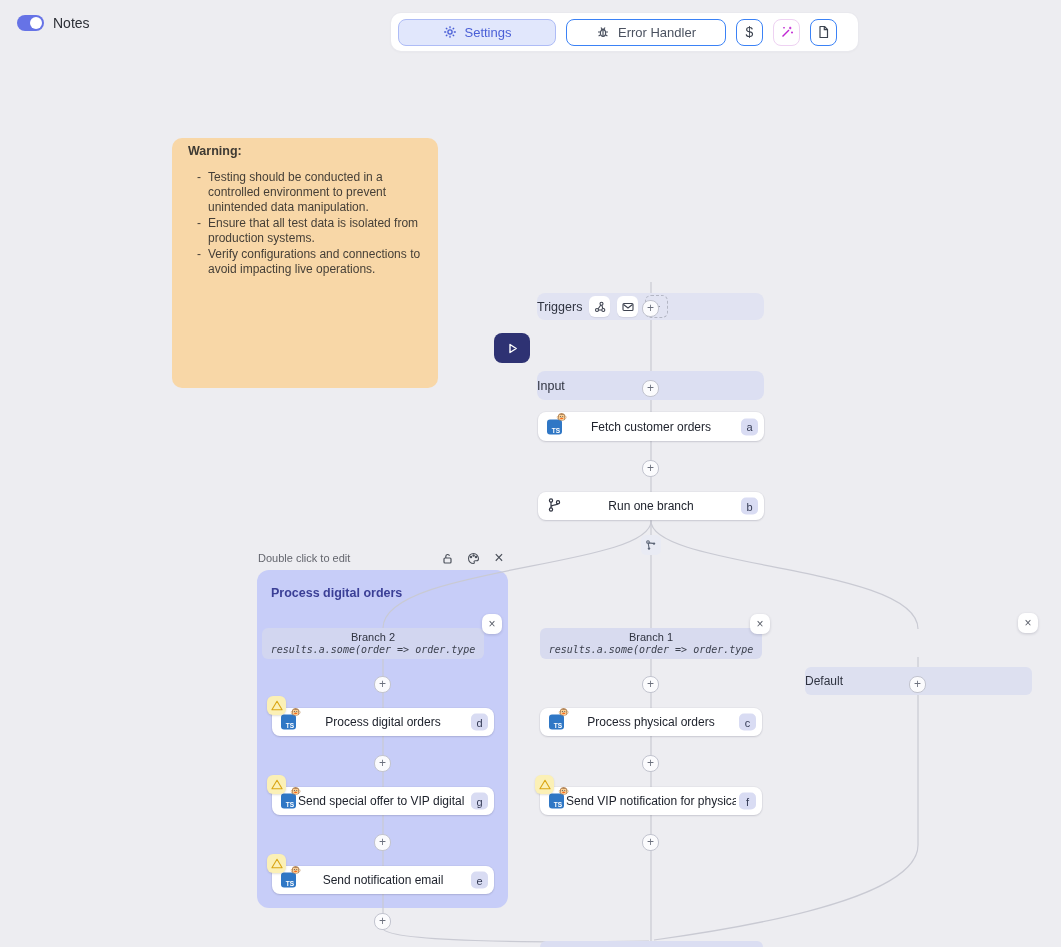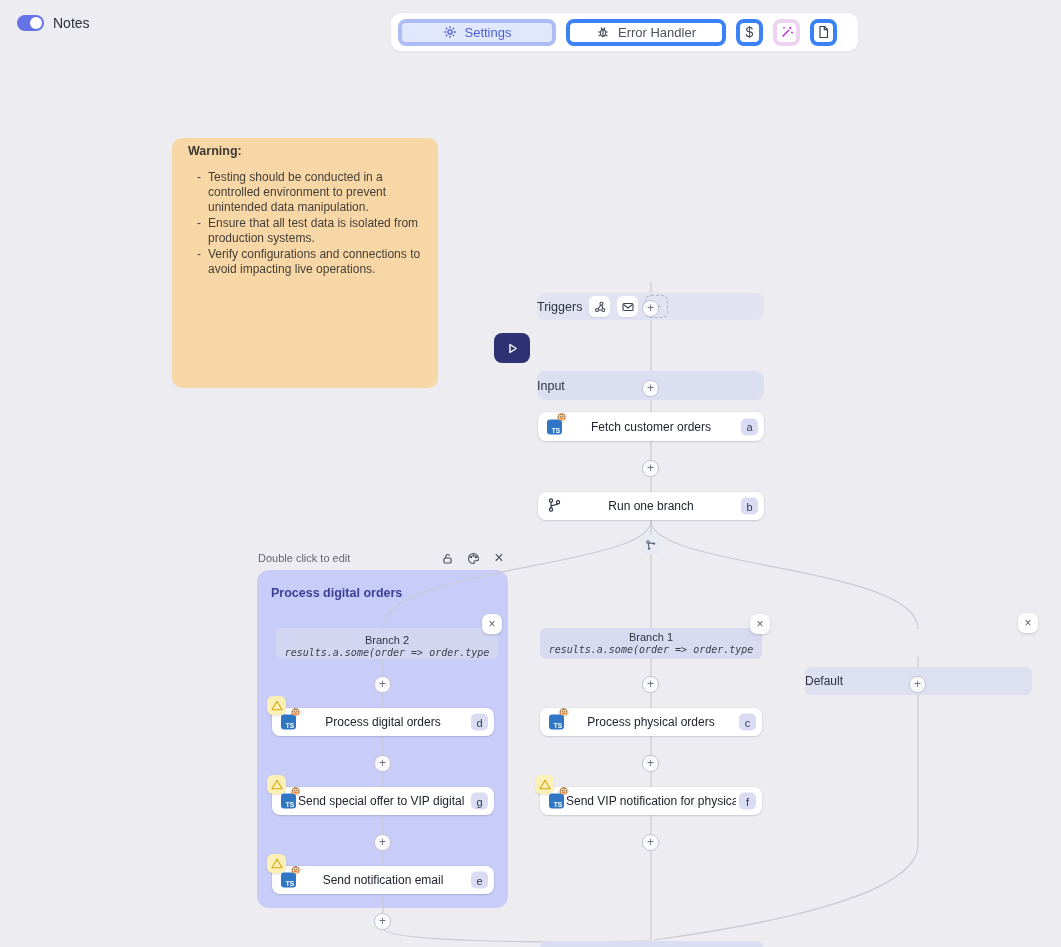--- a/index.html
+++ b/index.html
@@ -17,21 +17,21 @@
   .toggle .knob{position:absolute;right:2px;top:2px;width:12px;height:12px;border-radius:50%;background:#fff;}
   .notes-label{font-size:14px;color:#2c2f36;}
 
   .toolbar{
     left:391px;top:13px;width:467px;height:38px;background:#fff;border-radius:10px;
     box-shadow:0 0 0 1px #e9e9ee,0 1px 3px rgba(0,0,0,.05);
     display:flex;align-items:center;padding:0 7px;gap:10px;box-sizing:border-box;z-index:6;
   }
   .tb-btn{
     height:27px;border-radius:8px;display:flex;align-items:center;justify-content:center;
-    gap:8px;font-size:13px;background:#fff;border:4px solid #3b82f6;color:#4b5260;
+    gap:8px;font-size:13px;background:#fff;border:1px solid #3b82f6;color:#4b5260;
     box-sizing:border-box;cursor:pointer;white-space:nowrap;
   }
   .tb-settings{width:158px;background:#e1e7fc;border-color:#aebcf6;color:#4a5fd6;font-weight:500;}
   .tb-error{width:160px;}
   .tb-sq{width:27px;font-size:14px;color:#3c434f;}
   .tb-wand{border-color:#eed2f2;}
 
   
   .note{
     left:172px;top:138px;width:266px;height:250px;background:#f8d7a7;border-radius:10px;
@@ -246,21 +246,21 @@
 <div class="abs" style="left:641px;top:535px;width:20px;height:20px;background:#e9ebf4;border-radius:5px;z-index:3;display:flex;align-items:center;justify-content:center;">
   <svg width="12" height="12" viewBox="0 0 12 12" fill="none" stroke="#5b6475" stroke-width="1.1">
     <circle cx="3" cy="3" r="1.3"></circle>
     <circle cx="9" cy="4.6" r="1.2" fill="#5b6475" stroke="none"></circle>
     <circle cx="4" cy="9.5" r="1.2" fill="#5b6475" stroke="none"></circle>
     <path d="M3.8 3.9L8 4.4M3.2 4.2L3.9 8.4"></path>
   </svg>
 </div>
 
 <div class="abs x-btn" style="left:482px;top:614px;">×</div>
-<div class="abs branch-head" style="left:276px;top:628px;width:222px;height:31px;background:#d2d6f0;justify-content:flex-end;">
+<div class="abs branch-head" style="left:262px;top:628px;width:222px;height:31px;background:#d2d6f0;">
   <span class="branch-title">Branch 2</span>
   <span class="branch-code">results.a.some(order =&gt; order.type</span>
 </div>
 
 <div class="abs plus-btn" style="left:374px;top:676px;">+</div>
 
 <div class="abs task-node" style="left:272px;top:708px;width:222px;height:28px;">
   <span class="warn-badge" style="left:-5px;top:-12px;">
     <svg width="12" height="11" viewBox="0 0 14 13" fill="none" stroke="#d9a514" stroke-width="1.3" stroke-linejoin="round">
       <path d="M7 1.5L13 11.5H1Z"></path>

